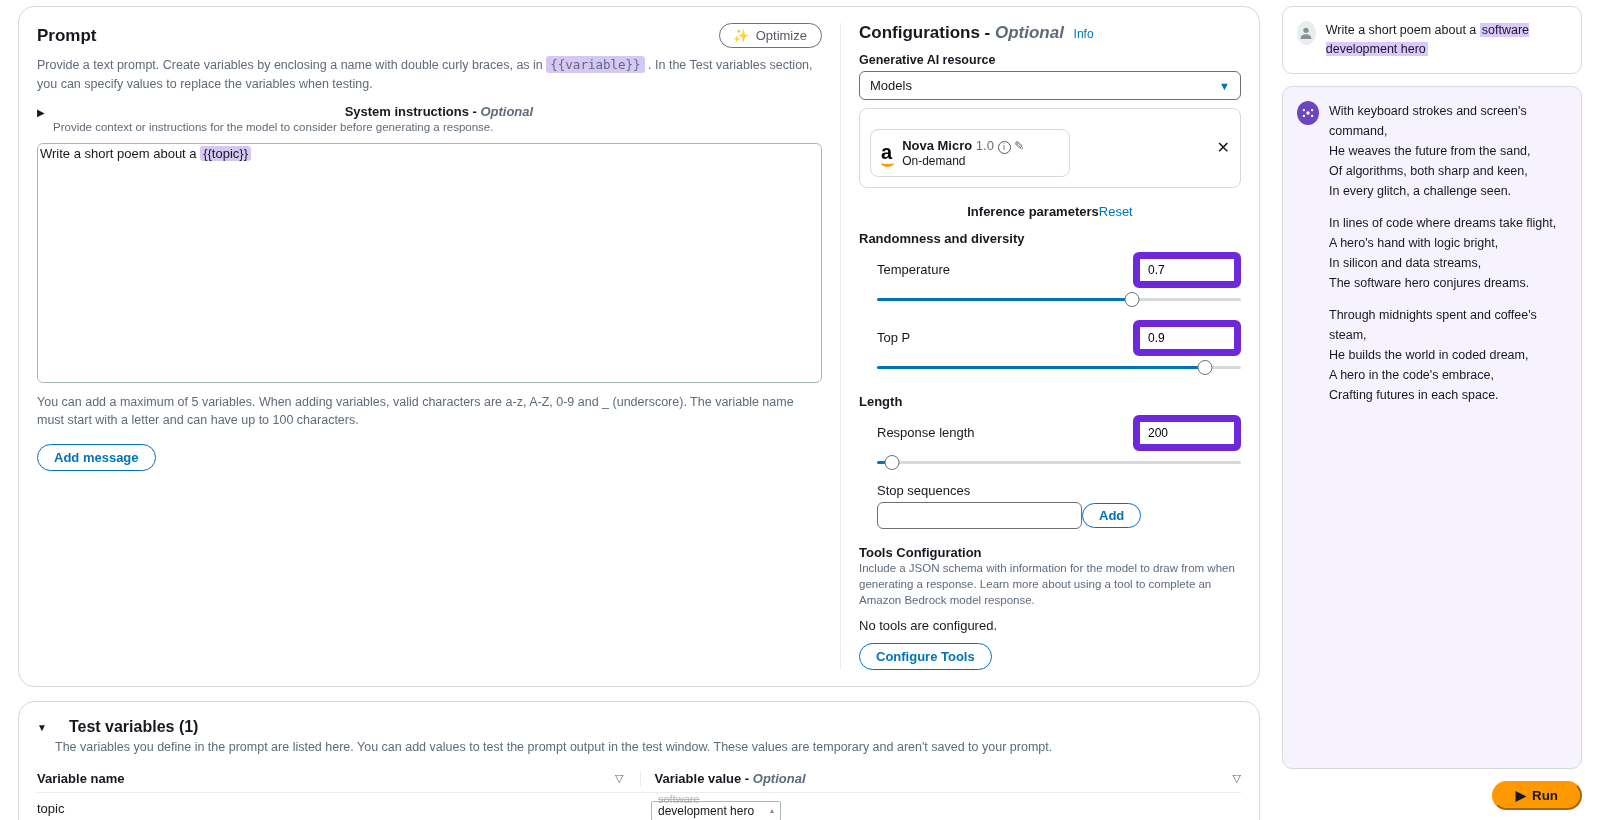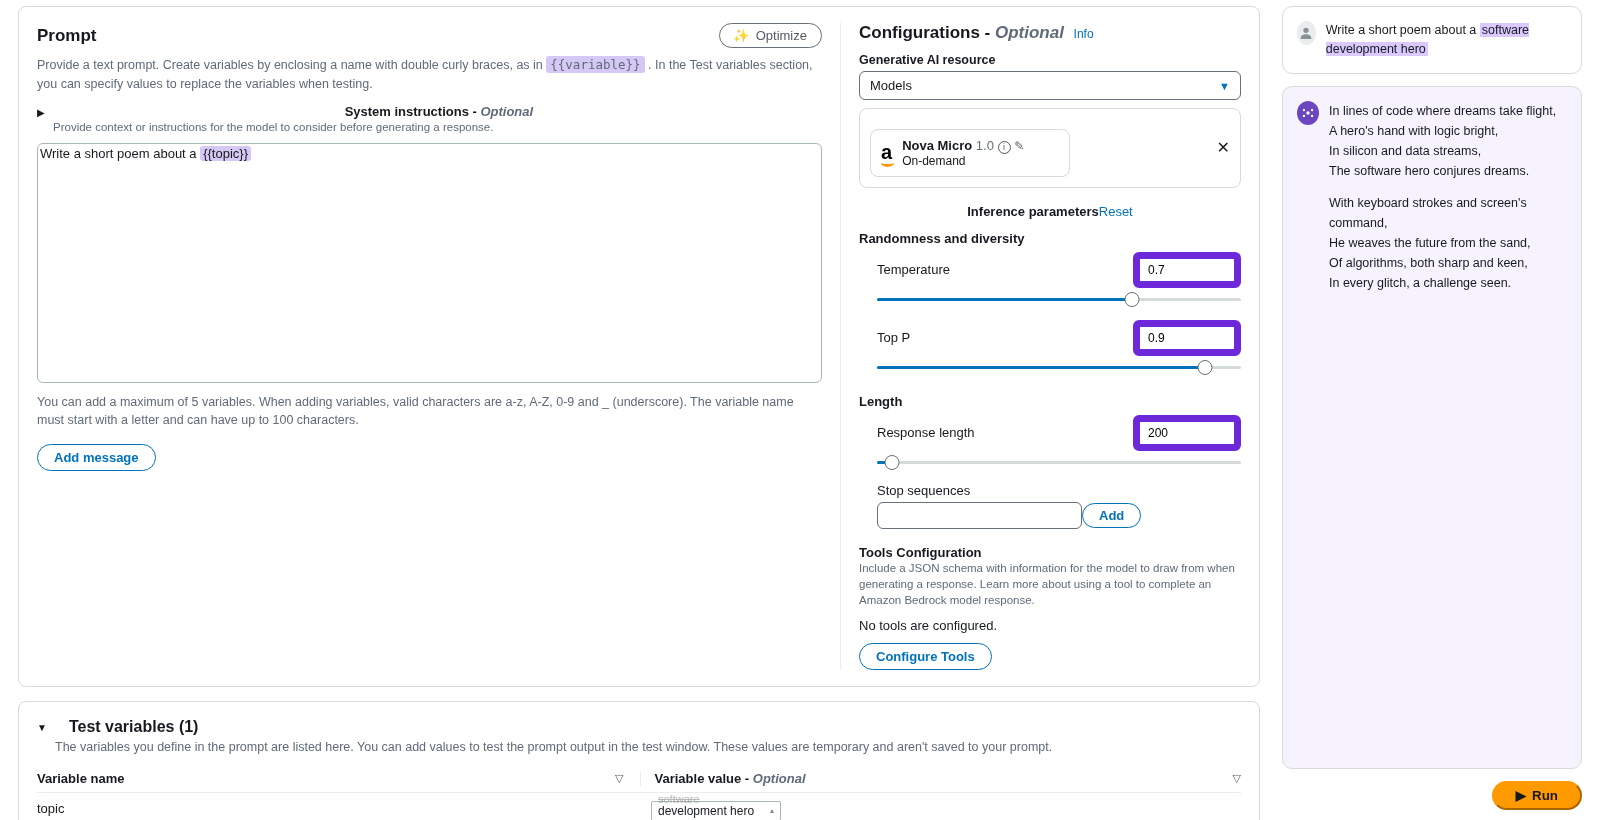--- a/index.html
+++ b/index.html
@@ -8,21 +8,21 @@
   .left { flex: 1; display: flex; flex-direction: column; gap: 14px; }
   .right { width: 300px; display: flex; flex-direction: column; gap: 12px; }
 
   .header-row { display: flex; justify-content: space-between; align-items: center; }
   .title { font-size: 19px; font-weight: 700; }
   .info-link { color: #0073bb; font-size: 12px; margin-left: 6px; cursor: pointer; font-weight:400;}
   .hdr-buttons { display: flex; gap: 10px; }
   .btn { border: 1px solid #0073bb; color: #0073bb; background: #fff; border-radius: 18px; padding: 5px 16px; font-size: 13px; cursor: pointer; font-weight:600;}
   .btn-orange { background: #ff9900; border-color: #ff9900; color: #16191f; font-weight:700; border-radius:18px; padding:5px 22px; display:flex; align-items:center; gap:6px; justify-content:center; cursor:pointer;}
 
-  .card { border: 1px solid #d5dbdb; border-radius: 8px; padding: 16px 18px; background: #fff; }
+  .card { border: 1px solid #d5dbdb; border-radius: 16px; padding: 16px 18px; background: #fff; }
   .two-col { display: flex; gap: 0; }
   .two-col .col-l { flex: 1; padding-right: 18px; border-right: 1px solid #eaeded; }
   .two-col .col-r { width: 400px; padding-left: 18px; }
 
   .section-title { font-size: 17px; font-weight: 700; }
   .section-row { display:flex; justify-content: space-between; align-items:center; }
   .optimize-btn { border:1px solid #687078; color:#545b64; background:#fff; border-radius:18px; padding:4px 14px; font-size:13px; cursor:pointer; display:flex; align-items:center; gap:6px;}
   .small-grey { color: #5f6b7a; font-size: 12.5px; line-height: 1.5; }
   .smaller-grey { color: #5f6b7a; font-size: 11.5px; line-height:1.4;}
   .var-chip { background: #d6c8f5; border-radius:3px; padding:1px 4px; font-family: monospace; }
@@ -262,28 +262,32 @@
         <div class="bot-avatar">
           <svg viewBox="0 0 24 24" fill="#fff">
               <circle cx="12" cy="12" r="3"></circle>
               <circle cx="5" cy="7" r="2"></circle>
               <circle cx="19" cy="7" r="2"></circle>
               <circle cx="5" cy="17" r="2"></circle>
               <circle cx="19" cy="17" r="2"></circle>
             </svg>
         </div>
         <div class="poem">
+          <p>With keyboard strokes and screen's command,
+He weaves the future from the sand,
+Of algorithms, both sharp and keen,
+In every glitch, a challenge seen.</p>
           <p>In lines of code where dreams take flight,
 A hero's hand with logic bright,
 In silicon and data streams,
 The software hero conjures dreams.</p>
-          <p>With keyboard strokes and screen's command,
-He weaves the future from the sand,
-Of algorithms, both sharp and keen,
-In every glitch, a challenge seen.</p>
+          <p>Through midnights spent and coffee's steam,
+He builds the world in coded dream,
+A hero in the code's embrace,
+Crafting futures in each space.</p>
         </div>
       </div>
     </div>
 
     <div class="right-footer">
       <button class="btn-orange">
         <span>▶</span>
         <span>Run</span>
       </button>
     </div>

